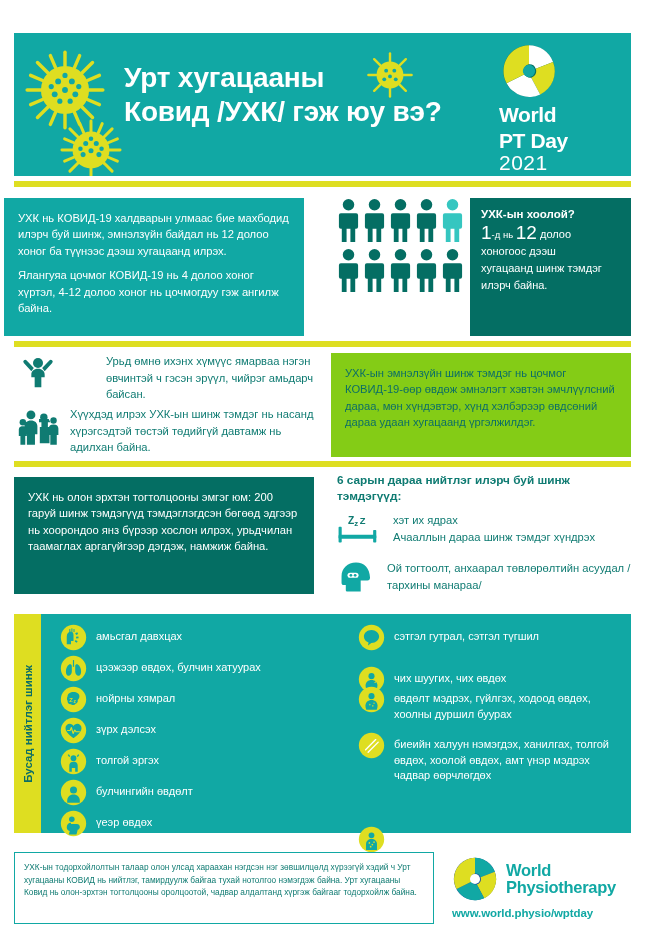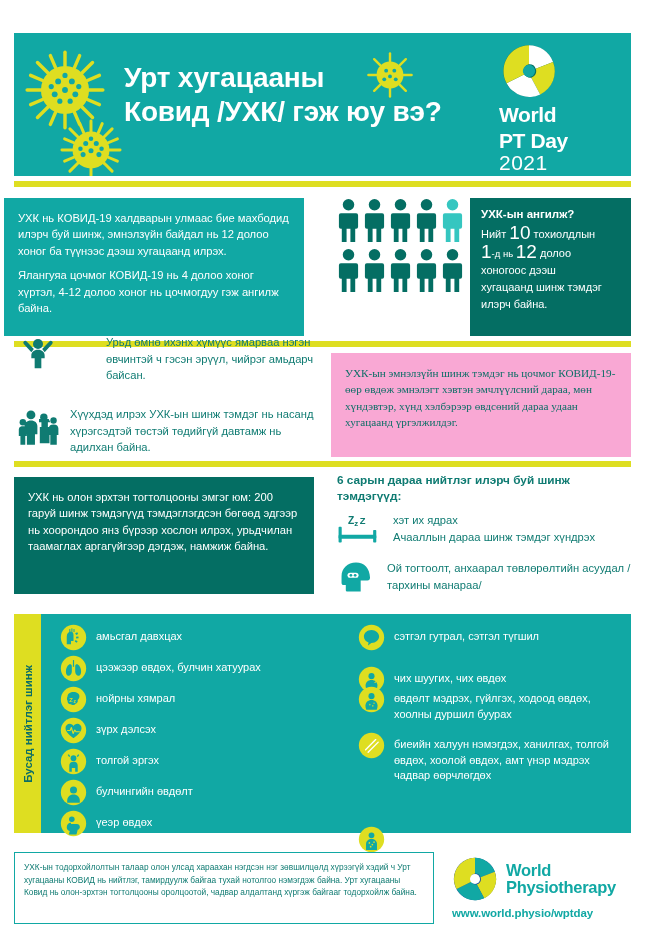--- a/index.html
+++ b/index.html
@@ -83,21 +83,21 @@
     padding: 12px 14px;
   }
   .box p {
     font-size: 11.2px;
     line-height: 16.4px;
   }
   .box p + p { margin-top: 8px; }
 
   .box-teal   { background: #11a8a4; color: #ffffff; }
   .box-dteal  { background: #046e63; color: #ffffff; }
-  .box-yellow { background: #f9a8d4; color: #0c6e66; font-family: Liberation Serif, serif; }
+  .box-yellow { background: #84cc16; color: #0c6e66; }
 
   
   .people {
     position: absolute;
     left: 337px; top: 198px;
     width: 128px;
   }
   .people-row { display: flex; gap: 3px; margin-bottom: 4px; }
   .people-row svg { display: block; }
 
@@ -426,35 +426,32 @@
       <svg width="23" height="46" viewBox="0 0 24 48">
           <g fill="#046e63">
             <circle cx="12" cy="7" r="6"></circle>
             <path d="M4 16h16a2 2 0 0 1 2 2v12a2 2 0 0 1-2 2h-1v14h-5V32h-4v14H5V32H4a2 2 0 0 1-2-2V18a2 2 0 0 1 2-2z"></path>
           </g>
         </svg>
     </div>
   </div>
 
   <div class="statbox">
-    <div class="stat-title">УХК-ын ангилж?</div>
-    <div class="stat-line">
-      <span>Нийт </span><span class="stat-big">10</span><span> тохиолдлын</span>
-    </div>
+    <div class="stat-title">УХК-ын хоолой?</div>
     <div class="stat-line">
       <span class="stat-big">1</span><span class="stat-sm">-д нь </span><span class="stat-big">12</span><span> долоо</span>
     </div>
     <div class="stat-line">хоногоос дээш</div>
     <div class="stat-line">хугацаанд шинж тэмдэг</div>
     <div class="stat-line">илэрч байна.</div>
   </div>
 
   <div class="divider" style="top:341px;"></div>
 
-  <div class="irow" style="left:18px; top:334px; width:305px;gap:48px;">
+  <div class="irow" style="left:18px; top:353px; width:305px;gap:48px;">
     <span class="iglyph">
       <svg width="40" height="40" viewBox="0 0 48 48">
         <g fill="#0f7b72">
           <circle cx="24" cy="12" r="6"></circle>
           <path d="M24 19c-5 0-8 3-8 7v3h4v12h8V29h4v-3c0-4-3-7-8-7z"></path>
           <path d="M16 22 L7 12 a2.3 2.3 0 0 1 3.4-3.1 L19 18z"></path>
           <path d="M32 22 L41 12 a2.3 2.3 0 0 0-3.4-3.1 L29 18z"></path>
         </g>
       </svg>
     </span>

